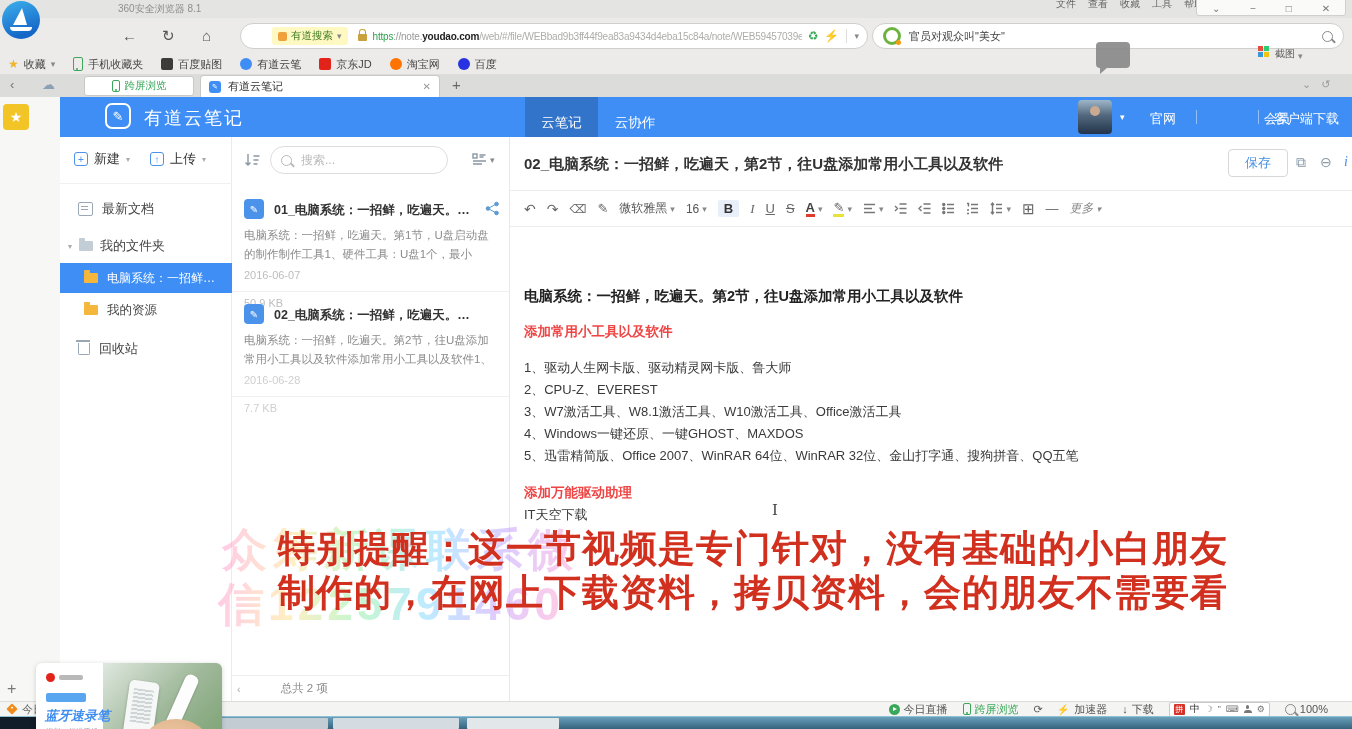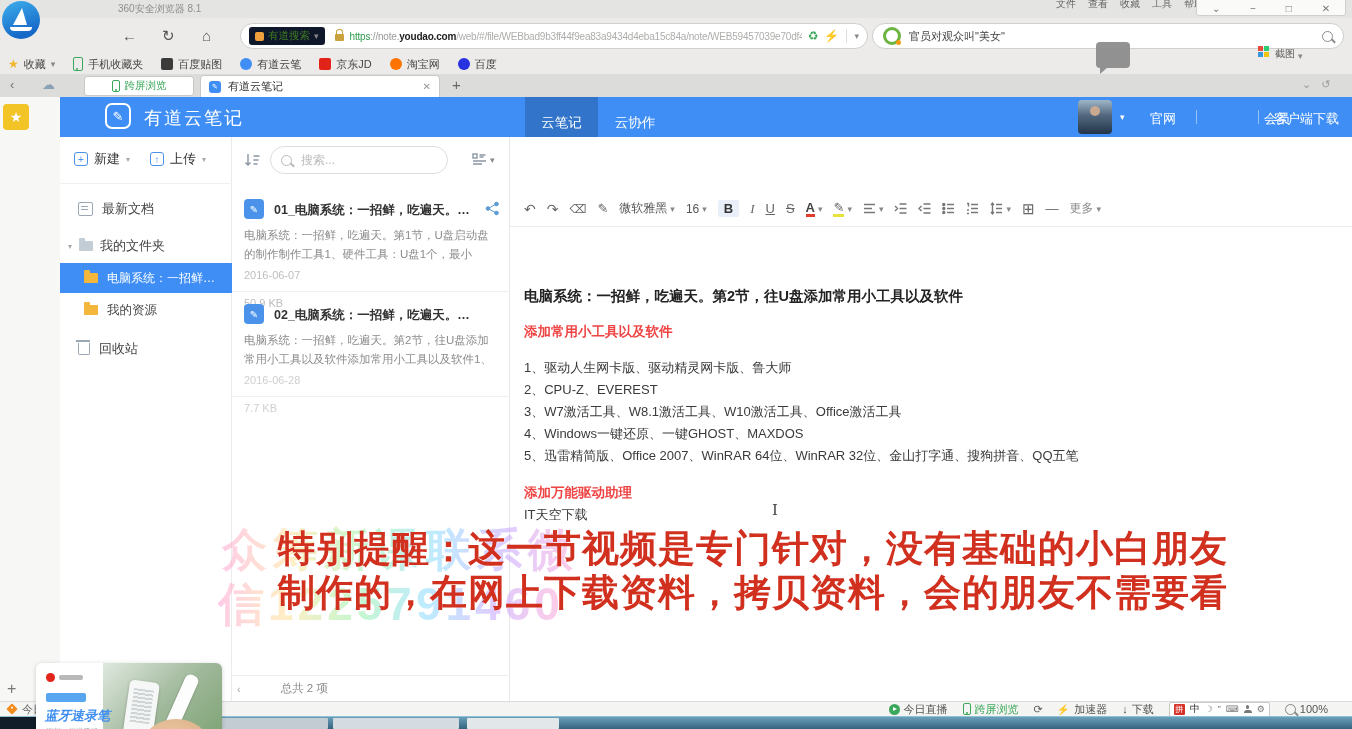--- a/index.html
+++ b/index.html
@@ -19,22 +19,22 @@
   .logo360{position:absolute;left:2px;top:1px;width:38px;height:38px;border-radius:50%;
            background:linear-gradient(160deg,#39a7e8 10%,#1668c8 80%);z-index:6;overflow:hidden;}
   .sail{position:absolute;left:11px;top:7px;width:0;height:0;border-left:9px solid transparent;
         border-right:5px solid transparent;border-bottom:17px solid #fff;}
   .hull{position:absolute;left:8px;top:26px;width:22px;height:4px;background:#fff;border-radius:0 0 6px 6px;}
 
   .addressbar{left:0;top:18px;width:1352px;height:36px;background:#ecebe9;border-bottom:1px solid #dddddb;}
   .navbtn{font-size:15px;color:#555;line-height:36px;}
   .urlbar{position:absolute;left:240px;top:5px;width:628px;height:26px;background:#fff;
           border:1px solid #cfcfcd;border-radius:13px;display:flex;align-items:center;padding:0 8px;box-sizing:border-box;}
-  .engine-chip{background:#0f172a;border-radius:3px;padding:2px 6px;display:flex;align-items:center;gap:4px;
-               font-size:10.5px;color:#3f7d21;flex:none;}
+  .engine-chip{background:#fef9c3;border-radius:3px;padding:2px 6px;display:flex;align-items:center;gap:4px;
+               font-size:10.5px;color:#3f7d21;flex:none;margin-left:23px;}
   .engine-ic{width:9px;height:9px;background:#f0a03c;border-radius:2px;}
   .lock{width:9px;height:7px;background:#caa23d;border-radius:1px;position:relative;margin:2px 6px 0 10px;flex:none;}
   .lock::before{content:"";position:absolute;top:-5px;left:1px;width:5px;height:5px;border:1.5px solid #caa23d;
                 border-bottom:none;border-radius:3px 3px 0 0;}
   .urltext{font-size:10px;letter-spacing:-0.2px;white-space:nowrap;overflow:hidden;flex:1;}
   .u-proto{color:#2fa050;} .u-sep{color:#9a9a9a;} .u-sub{color:#9a9a9a;}
   .u-host{color:#222;font-weight:bold;} .u-path{color:#adadab;}
   .urlic{font-size:12px;color:#3aa75a;margin-left:6px;flex:none;}
   .vsep{width:1px;height:14px;background:#ddd;margin:0 7px;flex:none;}
   .chev{font-size:9px;color:#888;flex:none;}
@@ -421,20 +421,27 @@
         </div>
       </div>
 
       <div class="listfooter">
         <span class="lf-chev">‹</span>
         <span class="lf-label">总共 2 项</span>
       </div>
     </div>
 
     <div class="editor">
+      <div class="ed-titlebar">
+        <div class="ed-title nowrap">02_电脑系统：一招鲜，吃遍天，第2节，往U盘添加常用小工具以及软件</div>
+        <span class="savebtn">保存</span>
+        <span class="ed-ic" style="left:786px;">⧉</span>
+        <span class="ed-ic" style="left:810px;">⊖</span>
+        <span class="ed-ic tb-i" style="left:834px;color:#4a90e2;">i</span>
+      </div>
 
       <div class="toolbar">
         <span class="tbtn" style="font-size:14px;">↶</span>
         <span class="tbtn" style="font-size:14px;">↷</span>
         <span class="tbtn" style="font-size:12px;">⌫</span>
         <span class="tbtn">✎</span>
         <span class="tbtn tb-sel">
           <span>微软雅黑</span>
           <span class="chev">▾</span>
         </span>
@@ -484,21 +491,21 @@
             </svg>
         </span>
         <span class="tbtn">
           <svg class="tic" width="13" height="13" viewBox="0 0 13 13" stroke="#777" stroke-width="1.4" fill="none">
               <path d="M6 2.5h6M6 6.5h6M6 10.5h6M2.5 1.5v10M1 3l1.5-1.8L4 3M1 10l1.5 1.8L4 10"></path>
             </svg>
           <span class="chev">▾</span>
         </span>
         <span class="tbtn" style="font-size:15px;">⊞</span>
         <span class="tbtn">—</span>
-        <span class="tbtn tb-sel" style="color:#888;">
+        <span class="tbtn tb-sel" style="color:#888;font-style:italic;">
           <span>更多</span>
           <span class="chev">▾</span>
         </span>
       </div>
 
       <div>
         <div class="ed-line ed-h" style="top:150px;">电脑系统：一招鲜，吃遍天。第2节，往U盘添加常用小工具以及软件</div>
         <div class="ed-line ed-red" style="top:186px;">添加常用小工具以及软件</div>
         <div class="ed-line ed-t" style="top:222px;">1、驱动人生网卡版、驱动精灵网卡版、鲁大师</div>
         <div class="ed-line ed-t" style="top:244px;">2、CPU-Z、EVEREST</div>

